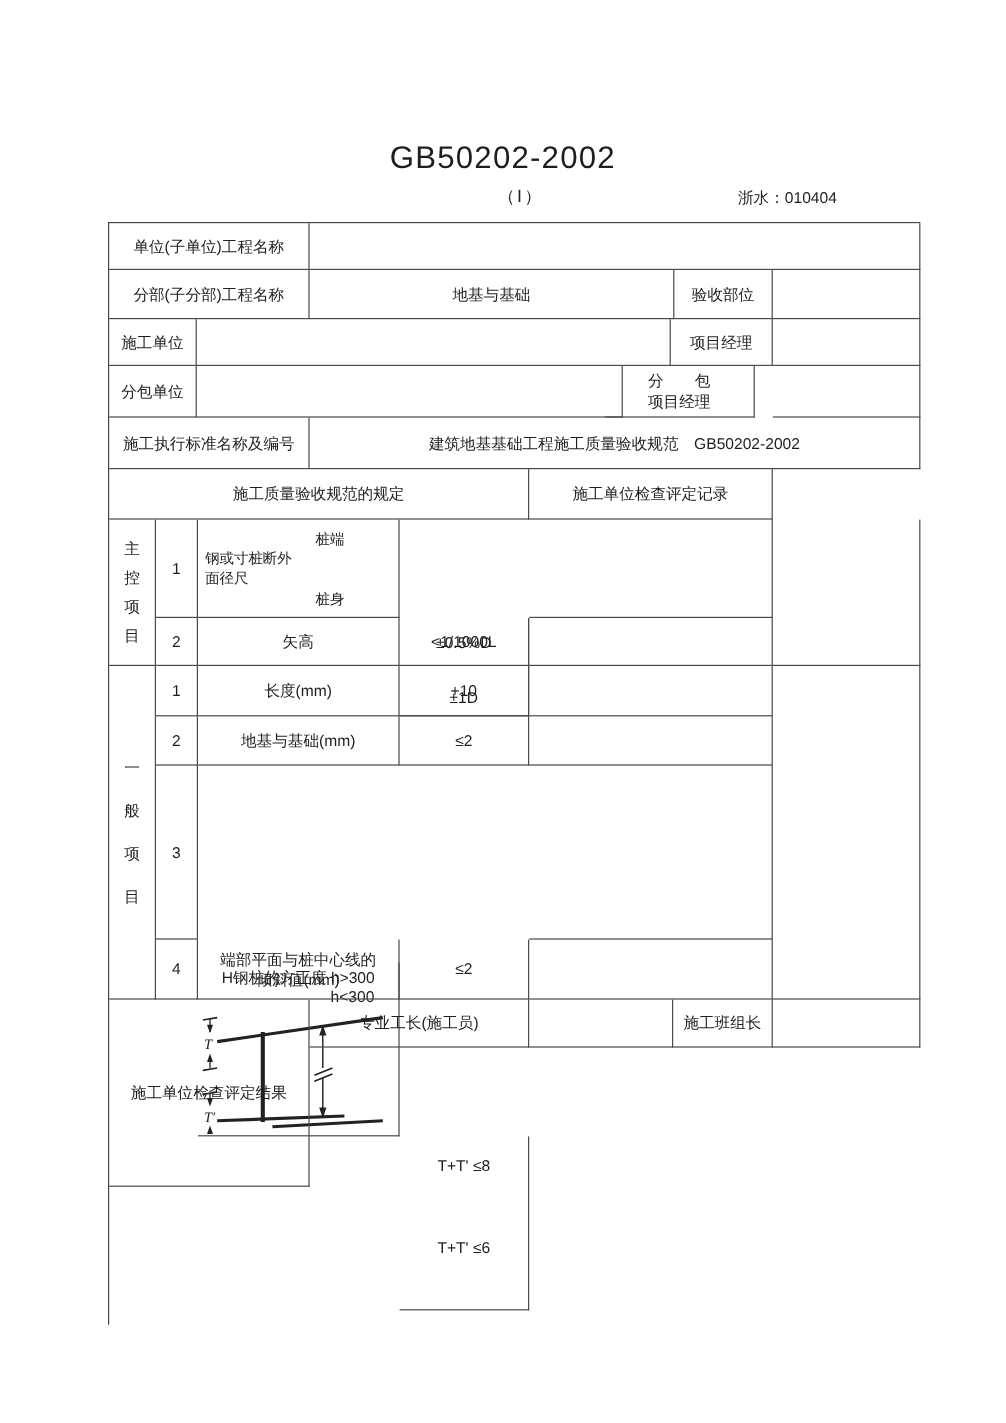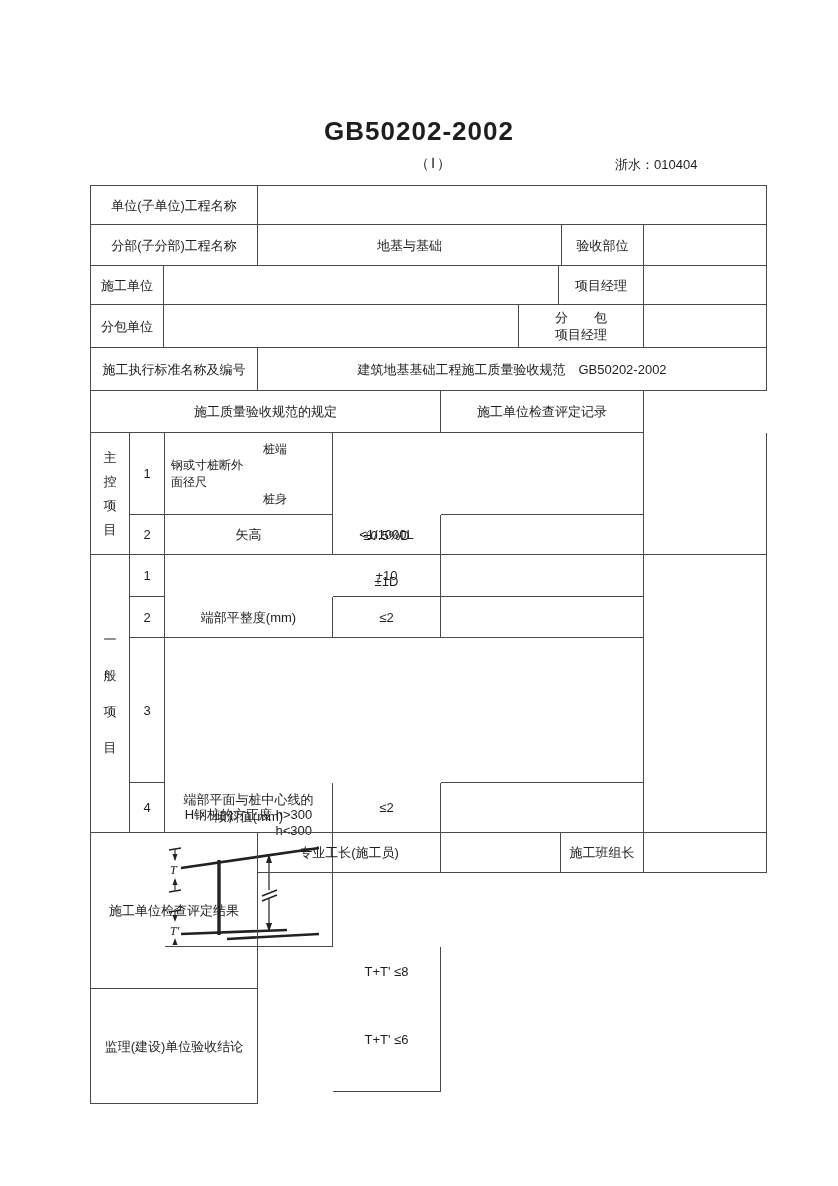--- a/index.html
+++ b/index.html
@@ -14,21 +14,21 @@
     font-family:"Liberation Sans", sans-serif;
     color:var(--ink);
     overflow:hidden;
   }
   .title{
     position:absolute;left:0;top:86px;width:838px;
     text-align:center;font-size:24px;font-weight:bold;letter-spacing:1px;
   }
   .subtitle{
     position:absolute;left:0;top:116px;width:838px;
-    text-align:center;font-size:26px;font-weight:bold;letter-spacing:1px;
+    text-align:center;font-size:26px;font-weight:normal;letter-spacing:1px;
   }
   .sheetno{
     position:absolute;left:394px;top:155px;width:80px;
     text-align:center;font-size:14px;letter-spacing:2px;
   }
   .code{
     position:absolute;left:615px;top:156px;
     font-size:13px;
   }
   .tbl{
@@ -76,21 +76,21 @@
     <div class="cell" style="left:471px;top:39px;width:82px;height:41px">验收部位</div>
     <div class="cell" style="left:553px;top:39px;width:123px;height:41px"></div>
 
     <div class="cell" style="left:0;top:80px;width:73px;height:39px">施工单位</div>
     <div class="cell" style="left:73px;top:80px;width:395px;height:39px"></div>
     <div class="cell" style="left:468px;top:80px;width:85px;height:39px">项目经理</div>
     <div class="cell" style="left:553px;top:80px;width:123px;height:39px"></div>
 
     <div class="cell" style="left:0;top:119px;width:73px;height:43px">分包单位</div>
     <div class="cell" style="left:73px;top:119px;width:355px;height:43px"></div>
-    <div class="cell ml" style="left:428px;top:119px;width:125px;height:43px">分　　包
+    <div class="cell ml" style="left:413px;top:119px;width:125px;height:43px">分　　包
 项目经理</div>
     <div class="cell" style="left:553px;top:119px;width:123px;height:43px"></div>
 
     <div class="cell" style="left:0;top:162px;width:167px;height:43px">施工执行标准名称及编号</div>
     <div class="cell" style="left:167px;top:162px;width:509px;height:43px">建筑地基基础工程施工质量验收规范　GB50202-2002</div>
 
     <div class="cell" style="left:0;top:205px;width:350px;height:42px">施工质量验收规范的规定</div>
     <div class="cell" style="left:350px;top:205px;width:203px;height:42px">施工单位检查评定记录</div>
 
     <div class="cell vtextA" style="left:0;top:247px;width:39px;height:122px">主
@@ -117,25 +117,26 @@
     <div class="cell" style="left:350px;top:329px;width:203px;height:40px"></div>
 
     <div class="cell" style="left:553px;top:247px;width:123px;height:122px"></div>
 
     <div class="cell vtextB" style="left:0;top:369px;width:39px;height:278px">一
 般
 项
 目</div>
 
     <div class="cell" style="left:39px;top:369px;width:35px;height:42px">1</div>
+    <div class="cell" style="left:74px;top:369px;width:168px;height:42px">长度(mm)</div>
     <div class="cell" style="left:242px;top:369px;width:108px;height:42px">+10</div>
     <div class="cell" style="left:350px;top:369px;width:203px;height:42px"></div>
 
     <div class="cell" style="left:39px;top:411px;width:35px;height:41px">2</div>
-    <div class="cell" style="left:74px;top:411px;width:168px;height:41px">端部平整度(mm)</div>
+    <div class="cell" style="left:74px;top:411px;width:168px;height:41px">地基与基础(mm)</div>
     <div class="cell" style="left:242px;top:411px;width:108px;height:41px">≤2</div>
     <div class="cell" style="left:350px;top:411px;width:203px;height:41px"></div>
 
     <div class="cell" style="left:39px;top:452px;width:35px;height:145px">3</div>
     <div class="cell rel" style="left:74px;top:452px;width:168px;height:145px">
       <div class="g3-line1">H钢桩的方正度 h&gt;300</div>
       <div class="g3-line2">h&lt;300</div>
       <svg class="abs" style="left:2px;top:38px" width="164" height="106" viewBox="0 0 164 106">
 
         <line x1="14" y1="28" x2="152" y2="8" stroke="#222" stroke-width="2.6"></line>
@@ -181,16 +182,15 @@
 
     <div class="cell" style="left:553px;top:369px;width:123px;height:278px"></div>
 
     <div class="cell" style="left:167px;top:647px;width:183px;height:40px">专业工长(施工员)</div>
     <div class="cell" style="left:350px;top:647px;width:120px;height:40px"></div>
     <div class="cell" style="left:470px;top:647px;width:83px;height:40px">施工班组长</div>
     <div class="cell" style="left:553px;top:647px;width:123px;height:40px"></div>
 
     <div class="cell" style="left:0;top:647px;width:167px;height:156px">施工单位检查评定结果</div>
 
-    <div class="cell" style="left:0;top:803px;width:167px;height:115px">监理(建设)单位验收结论</div>
 
   </div>
 </div>
 
 </body></html>

